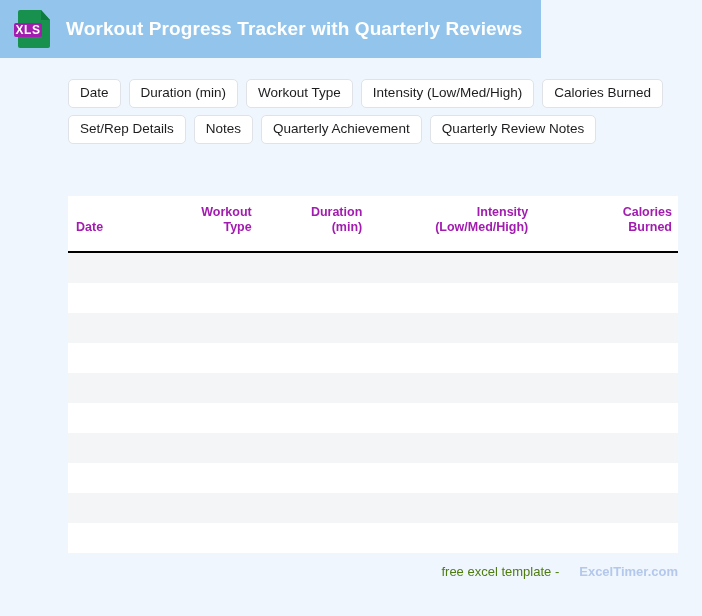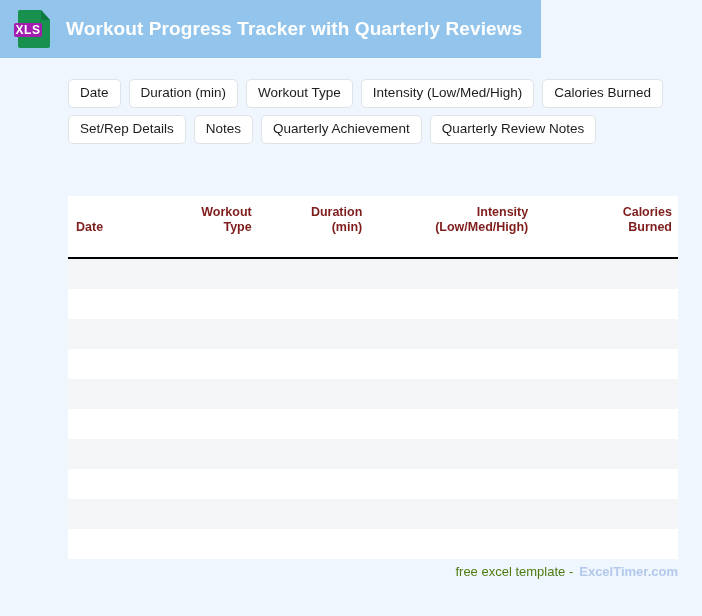--- a/index.html
+++ b/index.html
@@ -107,25 +107,25 @@
     top: 196px;
     width: 610px;
   }
   table.sheet-table {
     width: 100%;
     border-collapse: collapse;
     table-layout: fixed;
   }
   table.sheet-table thead th {
     background: #ffffff;
-    color: #7f1d1d;
+    color: #a21caf;
     font-size: 12.5px;
     font-weight: bold;
     line-height: 15px;
-    padding: 9px 6px 22px 6px;
+    padding: 9px 6px 16px 6px;
     vertical-align: bottom;
     border-bottom: 2px solid #000000;
     text-align: right;
   }
   table.sheet-table thead th.col-date {
     text-align: left;
     padding-left: 8px;
   }
   table.sheet-table tbody td {
     height: 30px;
@@ -149,21 +149,21 @@
     font-size: 13px;
     white-space: nowrap;
   }
   .footer .lead {
     color: #4d7c0f;
     margin-top: 31px;
   }
   .footer .brand {
     color: #b3c8ec;
     font-weight: bold;
-    margin-left: 6px;
+    margin-left: 20px;
   }
 </style>
 </head>
 <body>
 
 <div class="banner">
   <div class="xls-icon">
     <div class="sheet"></div>
     <div class="fold"></div>
     <div class="tag">XLS</div>

